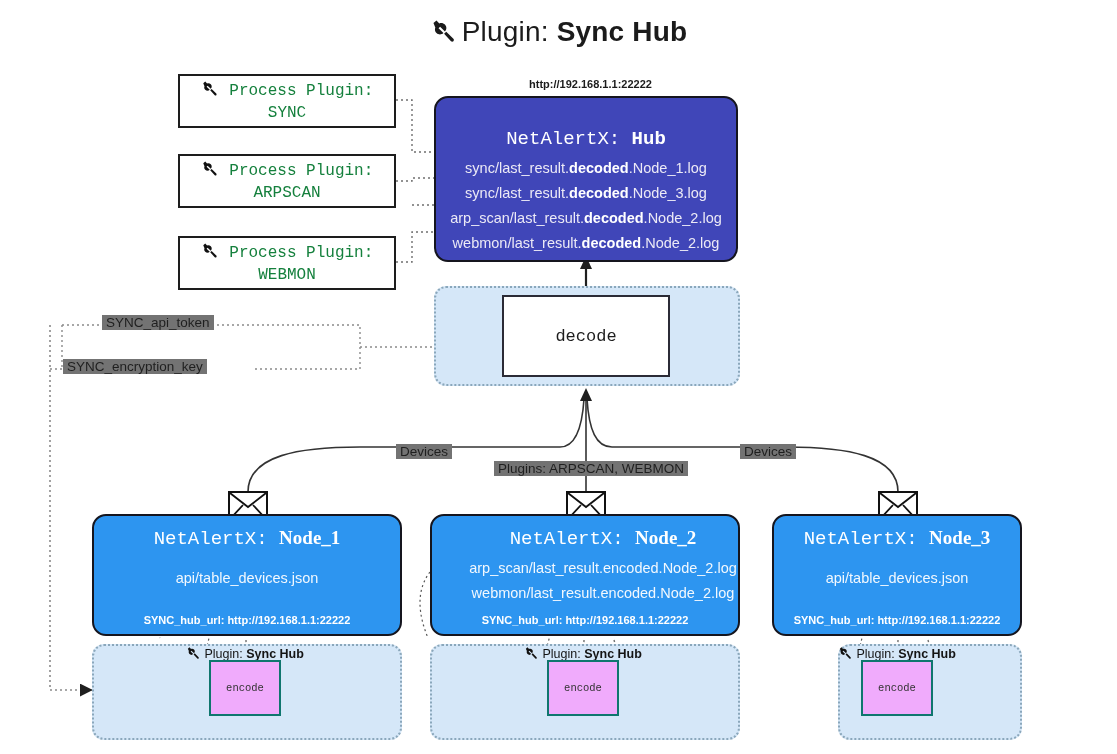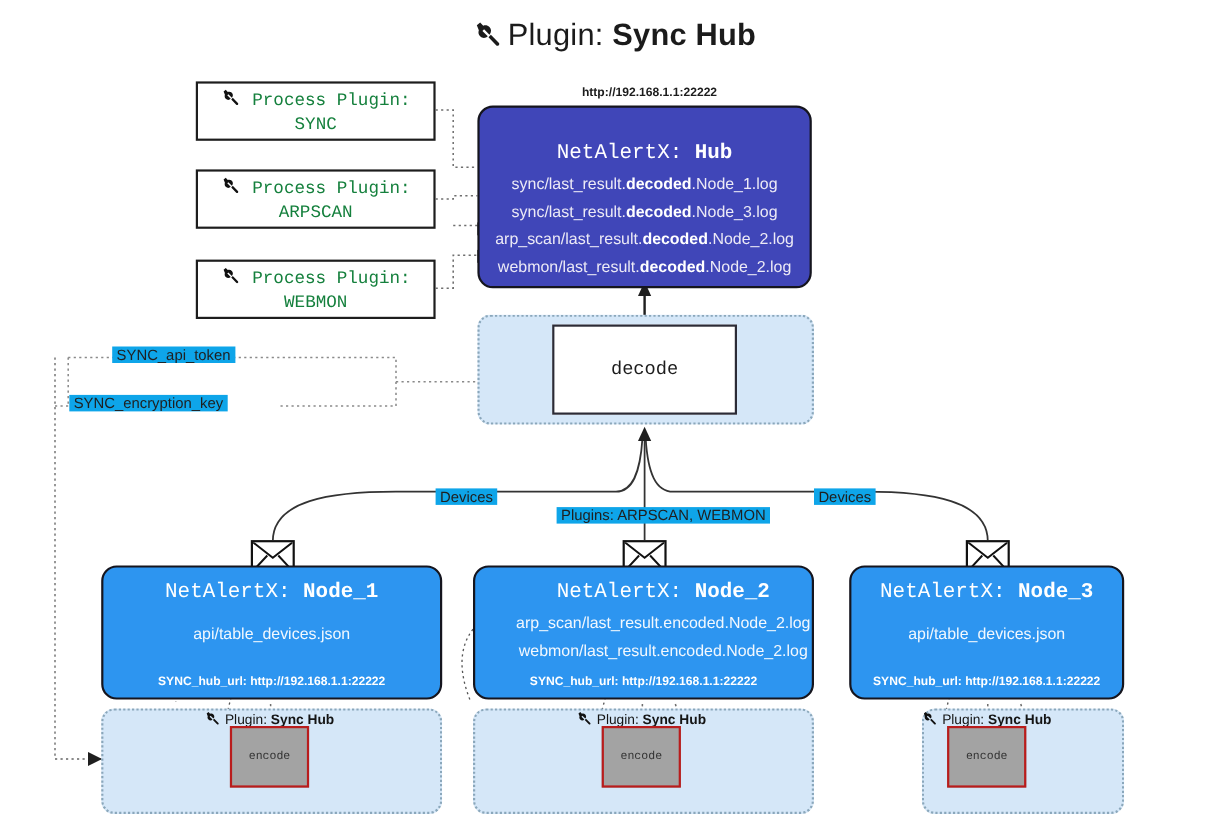--- a/index.html
+++ b/index.html
@@ -37,43 +37,43 @@
   .hub-line b{font-weight:bold;color:#ffffff;}
 
   
   .decode-wrap{position:absolute;left:434px;top:286px;width:306px;height:100px;
        background:#d5e7f8;border:2px dotted #8aa7bb;border-radius:12px;box-sizing:border-box;}
   .decode{position:absolute;left:502px;top:295px;width:168px;height:82px;background:#ffffff;
        border:2px solid #2b2b36;box-sizing:border-box;display:flex;align-items:center;justify-content:center;
        font-family:"Liberation Mono","DejaVu Sans Mono",monospace;font-size:17px;color:#1d1d1d;}
 
   
-  .wire-label{position:absolute;background:#0ea5e9;padding:0 4px;font-size:13.5px;color:#1f1f1f;white-space:nowrap;}
+  .wire-label{position:absolute;background:#737373;padding:0 4px;font-size:13.5px;color:#1f1f1f;white-space:nowrap;}
 
   
   .node{position:absolute;border:2px solid #15151e;border-radius:14px;background:#2d95f0;
         box-sizing:border-box;overflow:hidden;}
   .node-title{margin-top:11px;text-align:center;color:#ffffff;
         font-family:"Liberation Mono","DejaVu Sans Mono",monospace;font-size:19px;white-space:nowrap;}
-  .node-title b{font-weight:bold;}
+  .node-title b{font-weight:bold;font-family:Liberation Serif, serif;}
   .node-line{text-align:center;color:#f2f8fe;font-size:14.5px;line-height:25px;white-space:nowrap;}
   .node-foot{position:absolute;left:0;bottom:8px;width:100%;text-align:center;
         font-size:11px;color:#ffffff;font-weight:bold;white-space:nowrap;}
 
   
   .env{position:absolute;width:40px;height:30px;background:#ffffff;border:2px solid #111;box-sizing:border-box;}
   .env:before,.env:after{content:"";position:absolute;left:0;top:0;width:100%;height:100%;}
 
   
   .enc-wrap{position:absolute;top:644px;height:96px;background:#d5e7f8;
         border:2px dotted #8aa7bb;border-radius:12px;box-sizing:border-box;}
   .enc-label{position:absolute;font-size:12.5px;color:#141414;white-space:nowrap;}
   .enc-label b{font-weight:bold;}
   .enc-label .plug{vertical-align:-2px;margin-right:1px;}
-  .enc{position:absolute;width:72px;height:56px;background:#a3a3a3;border:2px solid #b91c1c;
+  .enc{position:absolute;width:72px;height:56px;background:#f0abfc;border:2px solid #0f766e;
         box-sizing:border-box;display:flex;align-items:center;justify-content:center;
         font-family:"Liberation Mono","DejaVu Sans Mono",monospace;font-size:10.5px;color:#333;}
 </style>
 </head>
 <body>
 
 <div class="stage">
 
   <svg class="wires" viewBox="0 0 1117 754">
     <defs>
@@ -209,21 +209,21 @@
     </div>
   </div>
 
   <div class="decode-wrap"></div>
   <div class="decode">decode</div>
 
   <div class="wire-label" style="left:102px;top:315px;">SYNC_api_token</div>
   <div class="wire-label" style="left:63px;top:359px;">SYNC_encryption_key</div>
   <div class="wire-label" style="left:396px;top:444px;">Devices</div>
   <div class="wire-label" style="left:740px;top:444px;">Devices</div>
-  <div class="wire-label" style="left:506px;top:461px;">Plugins: ARPSCAN, WEBMON</div>
+  <div class="wire-label" style="left:494px;top:461px;">Plugins: ARPSCAN, WEBMON</div>
 
   <div class="env" style="left:228px;top:491px;">
     <svg width="36" height="26" viewBox="0 0 36 26">
         <path d="M0,0 L18,14 L36,0" fill="none" stroke="#111" stroke-width="1.8"></path>
         <path d="M0,26 L13,12 M36,26 L23,12" stroke="#111" stroke-width="1.8" fill="none"></path>
       </svg>
   </div>
   <div class="env" style="left:566px;top:491px;">
     <svg width="36" height="26" viewBox="0 0 36 26">
         <path d="M0,0 L18,14 L36,0" fill="none" stroke="#111" stroke-width="1.8"></path>

